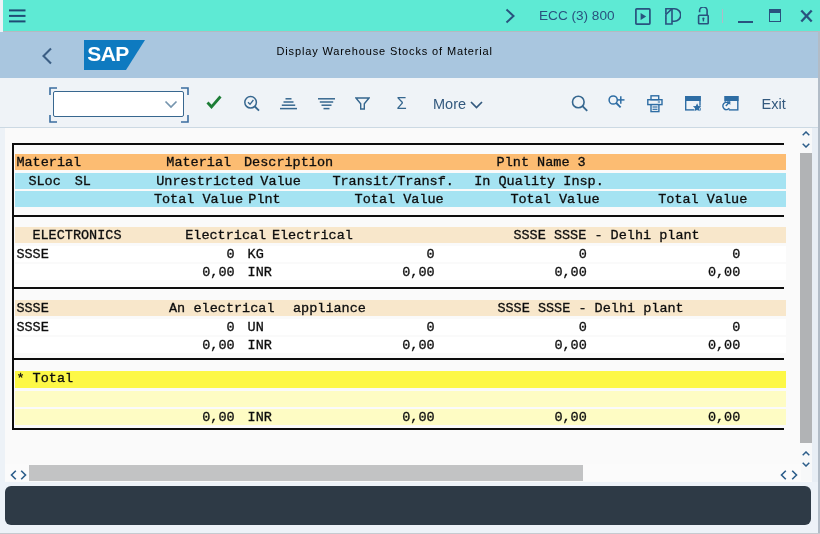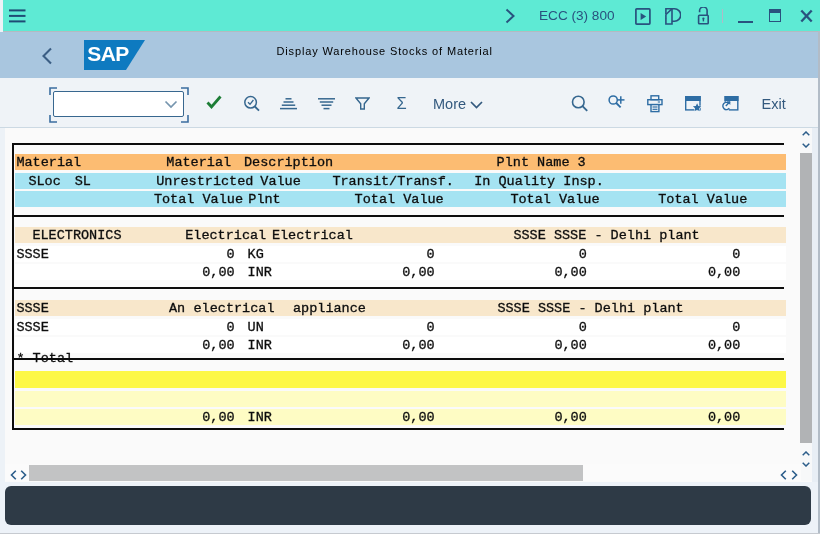--- a/index.html
+++ b/index.html
@@ -237,21 +237,21 @@
   <span class="tok" style="right:233.2px">0</span>
   <span class="tok" style="right:79.7px">0</span>
 </div>
 <div class="abs mono" style="left:0;top:337.9px;width:820px;height:16px">
   <span class="tok" style="right:585.4px">0,00</span>
   <span class="tok" style="left:247.6px">INR</span>
   <span class="tok" style="right:385.4px">0,00</span>
   <span class="tok" style="right:233.2px">0,00</span>
   <span class="tok" style="right:79.7px">0,00</span>
 </div>
-<div class="abs mono" style="left:0;top:351px;width:820px;height:20px">
+<div class="abs mono" style="left:0;top:371px;width:820px;height:20px">
   <span class="tok" style="left:16.4px">* Total</span>
 </div>
 <div class="abs mono" style="left:0;top:409.7px;width:820px;height:16px">
   <span class="tok" style="right:585.4px">0,00</span>
   <span class="tok" style="left:247.6px">INR</span>
   <span class="tok" style="right:385.4px">0,00</span>
   <span class="tok" style="right:233.2px">0,00</span>
   <span class="tok" style="right:79.7px">0,00</span>
 </div>
 

